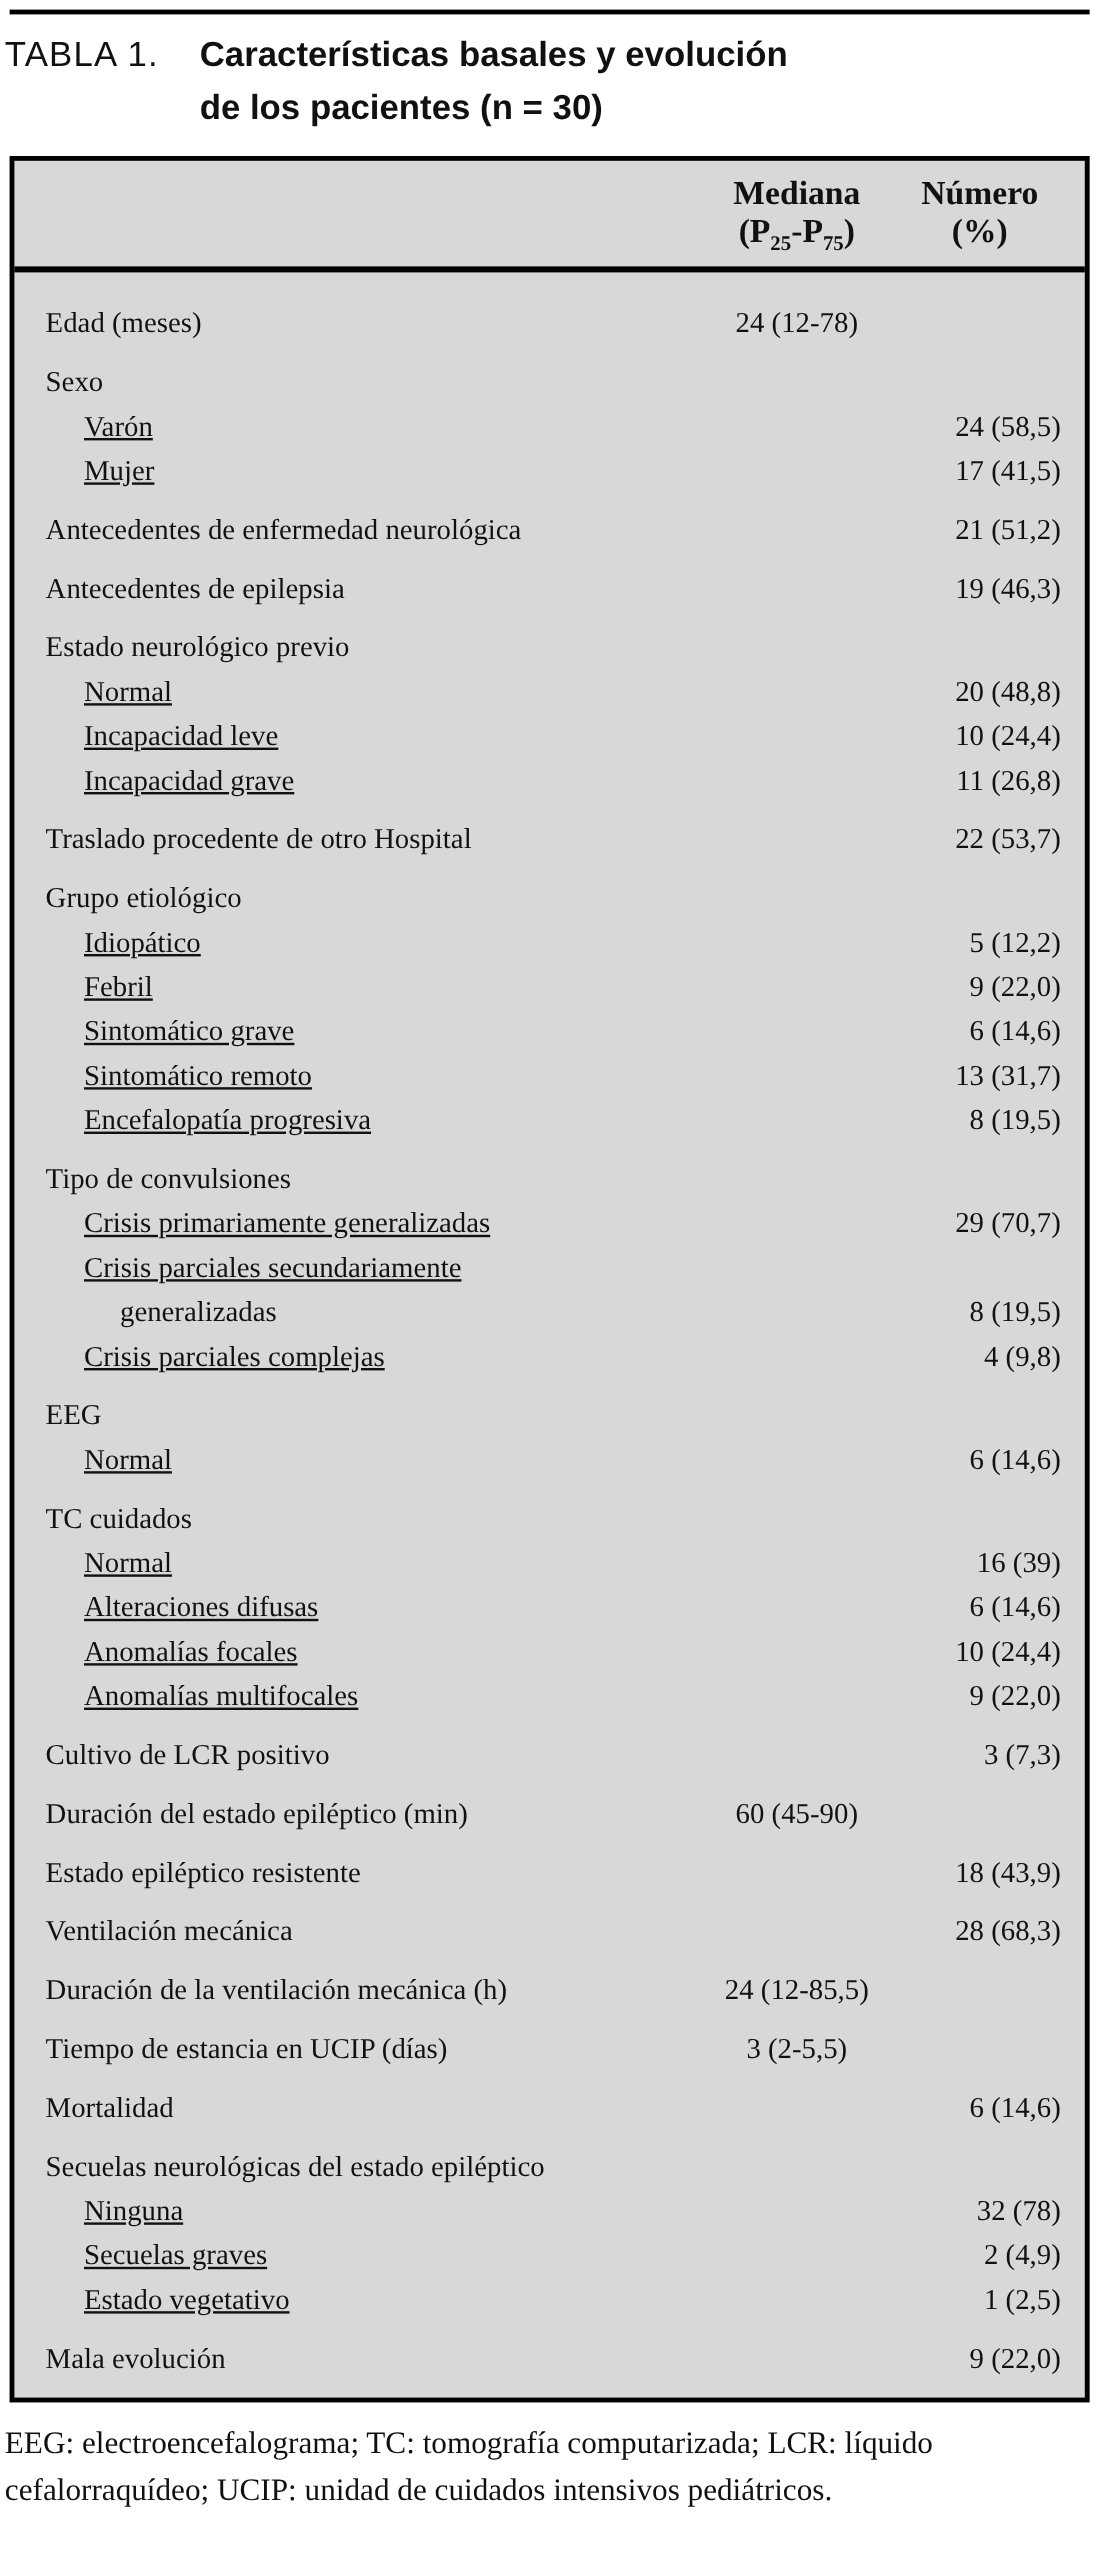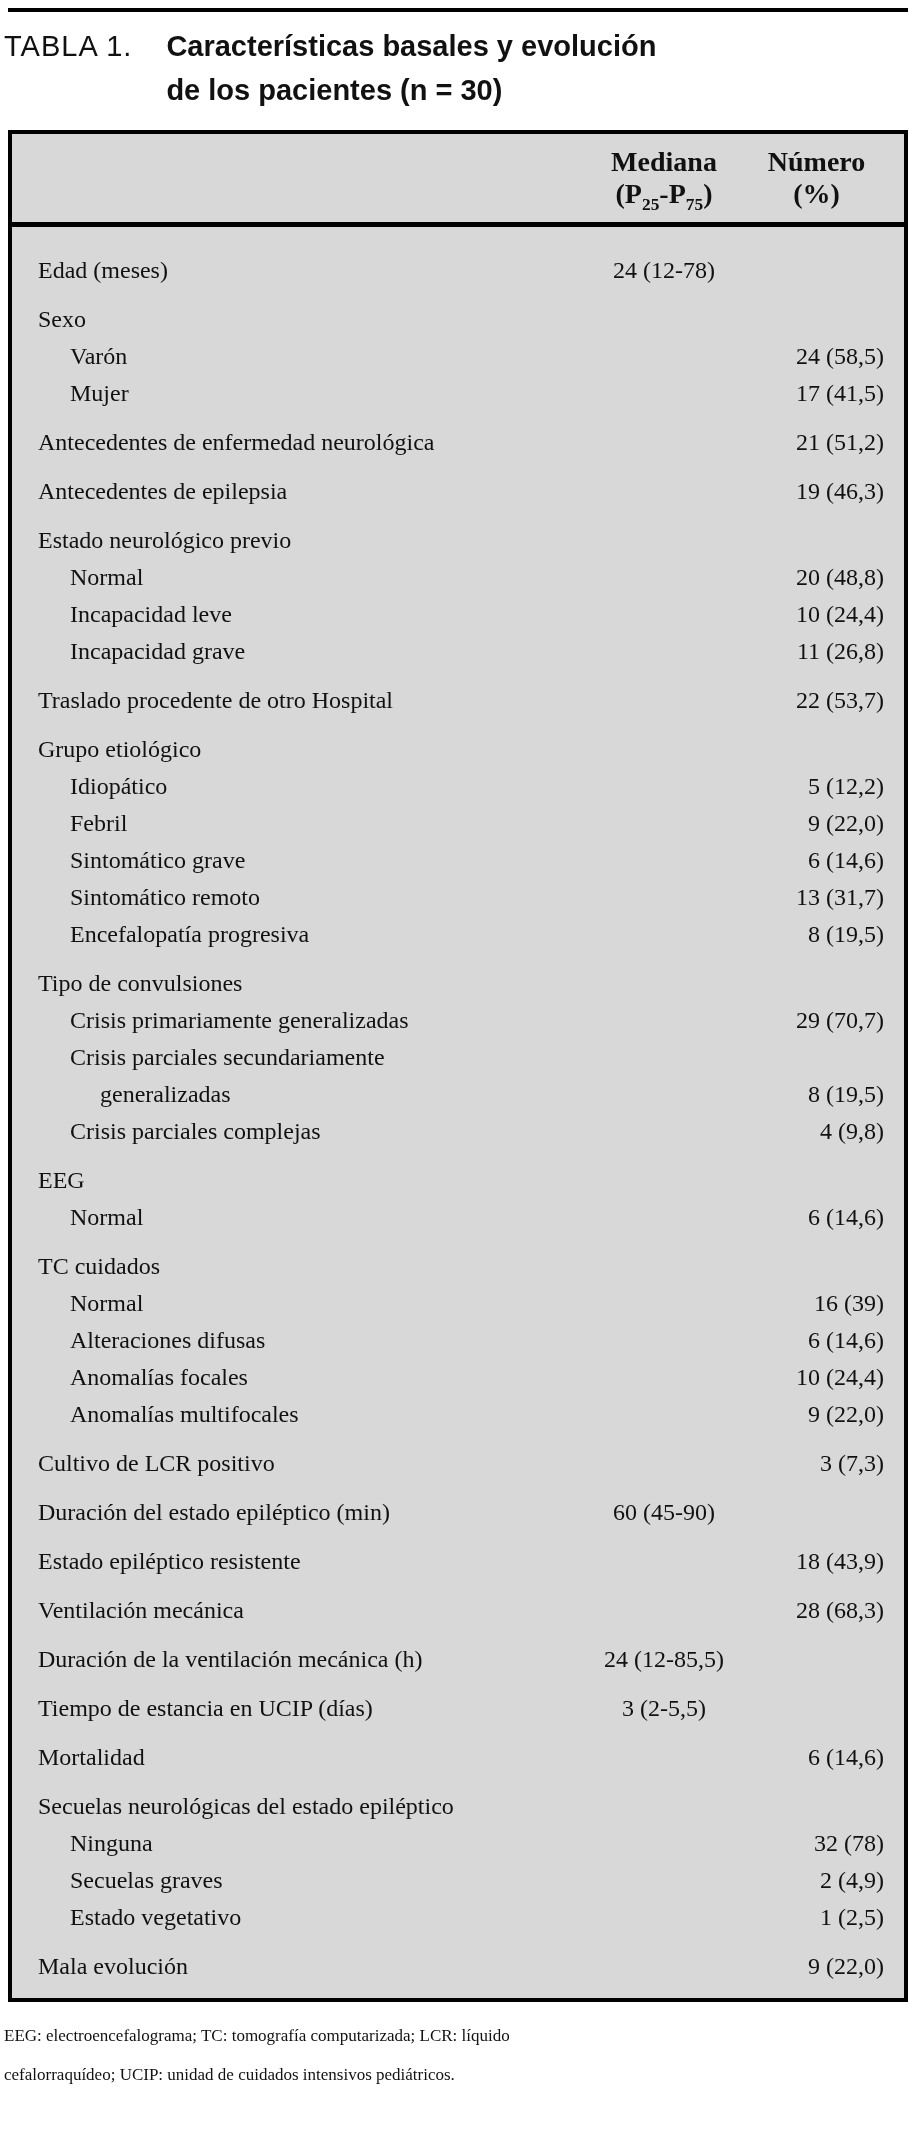--- a/index.html
+++ b/index.html
@@ -65,29 +65,29 @@
   .row{
     display:flex;
     align-items:flex-end;
     height:37px;
     font-size:24px;
     white-space:nowrap;
   }
   .row.group-start{margin-top:12px;}
   .tbody .row:first-child{margin-top:6px;}
   .cell.label{flex:1; overflow:visible;}
-  .indent-1 .cell.label{padding-left:32px;}
+  .indent-1 .cell.label{padding-left:32px;text-decoration:underline;}
   .indent-2 .cell.label{padding-left:62px;margin-top:32px;}
   .cell.mediana{width:170px; text-align:center; flex:none;}
   .cell.numero{width:135px; text-align:right; flex:none;}
 
   
   .footnote{
     margin:14px 8px 0 4px;
-    font-size:17px;
+    font-size:26px;
     line-height:39px;
   }
 </style>
 </head>
 <body>
 
 <div class="page">
 
   <div class="top-rule"></div>
 

